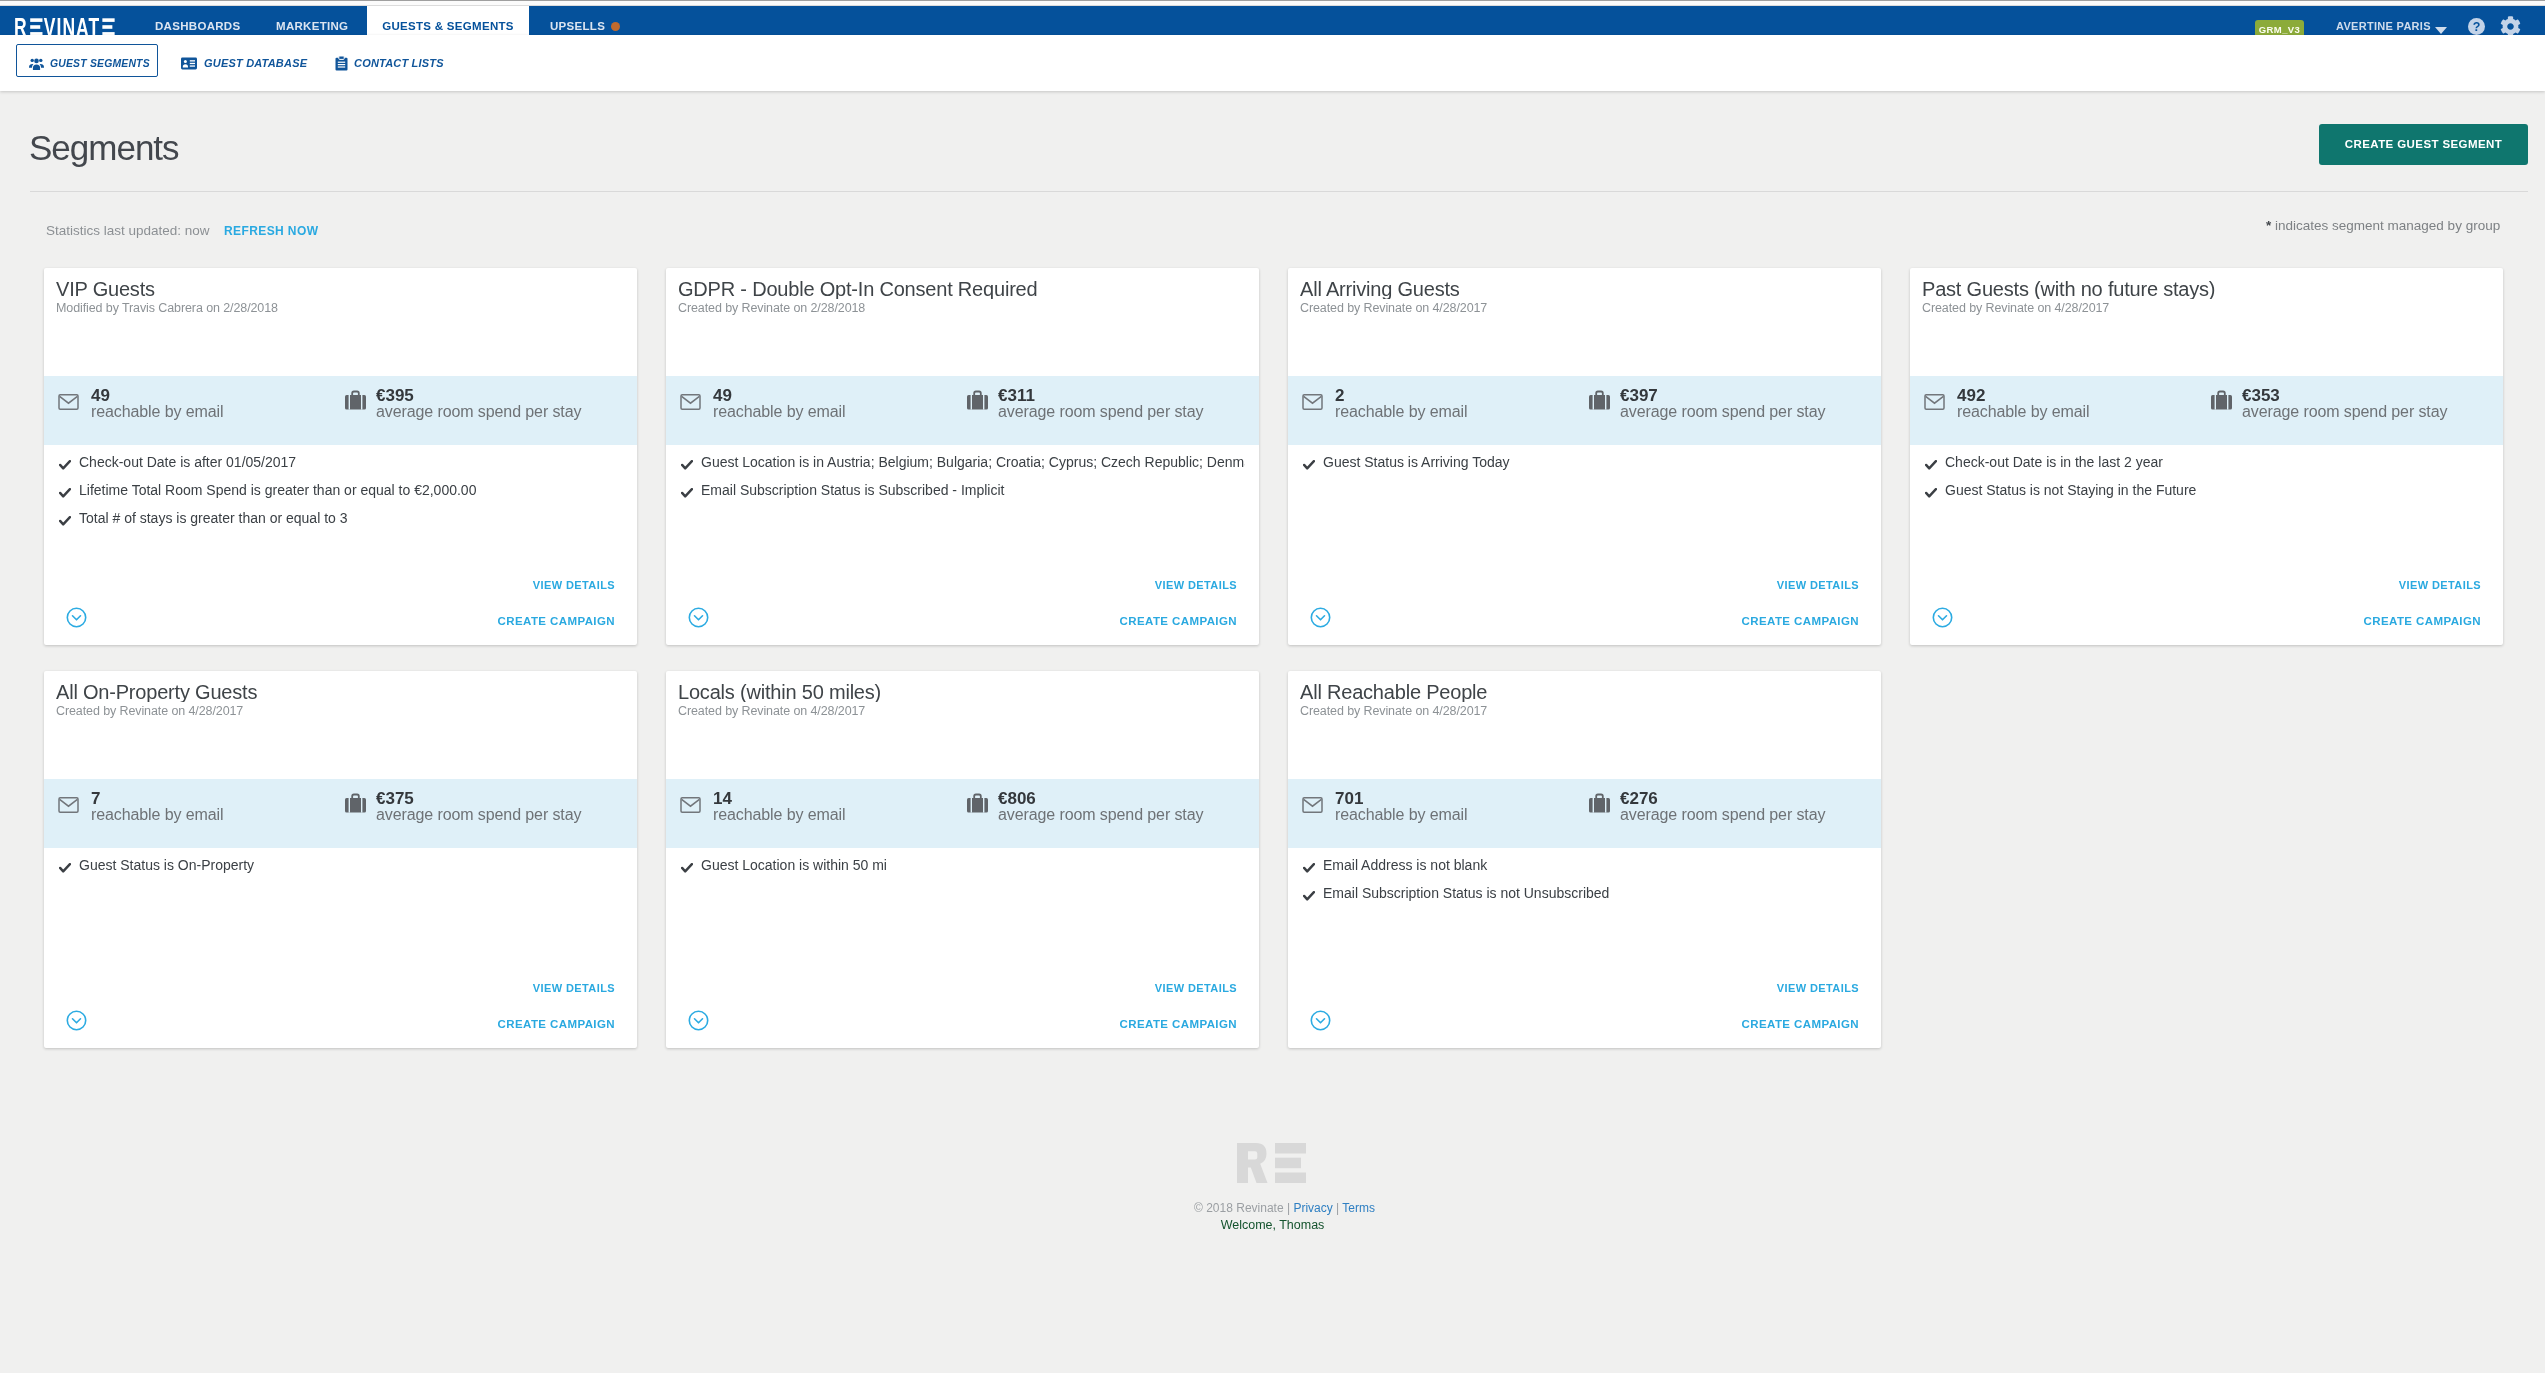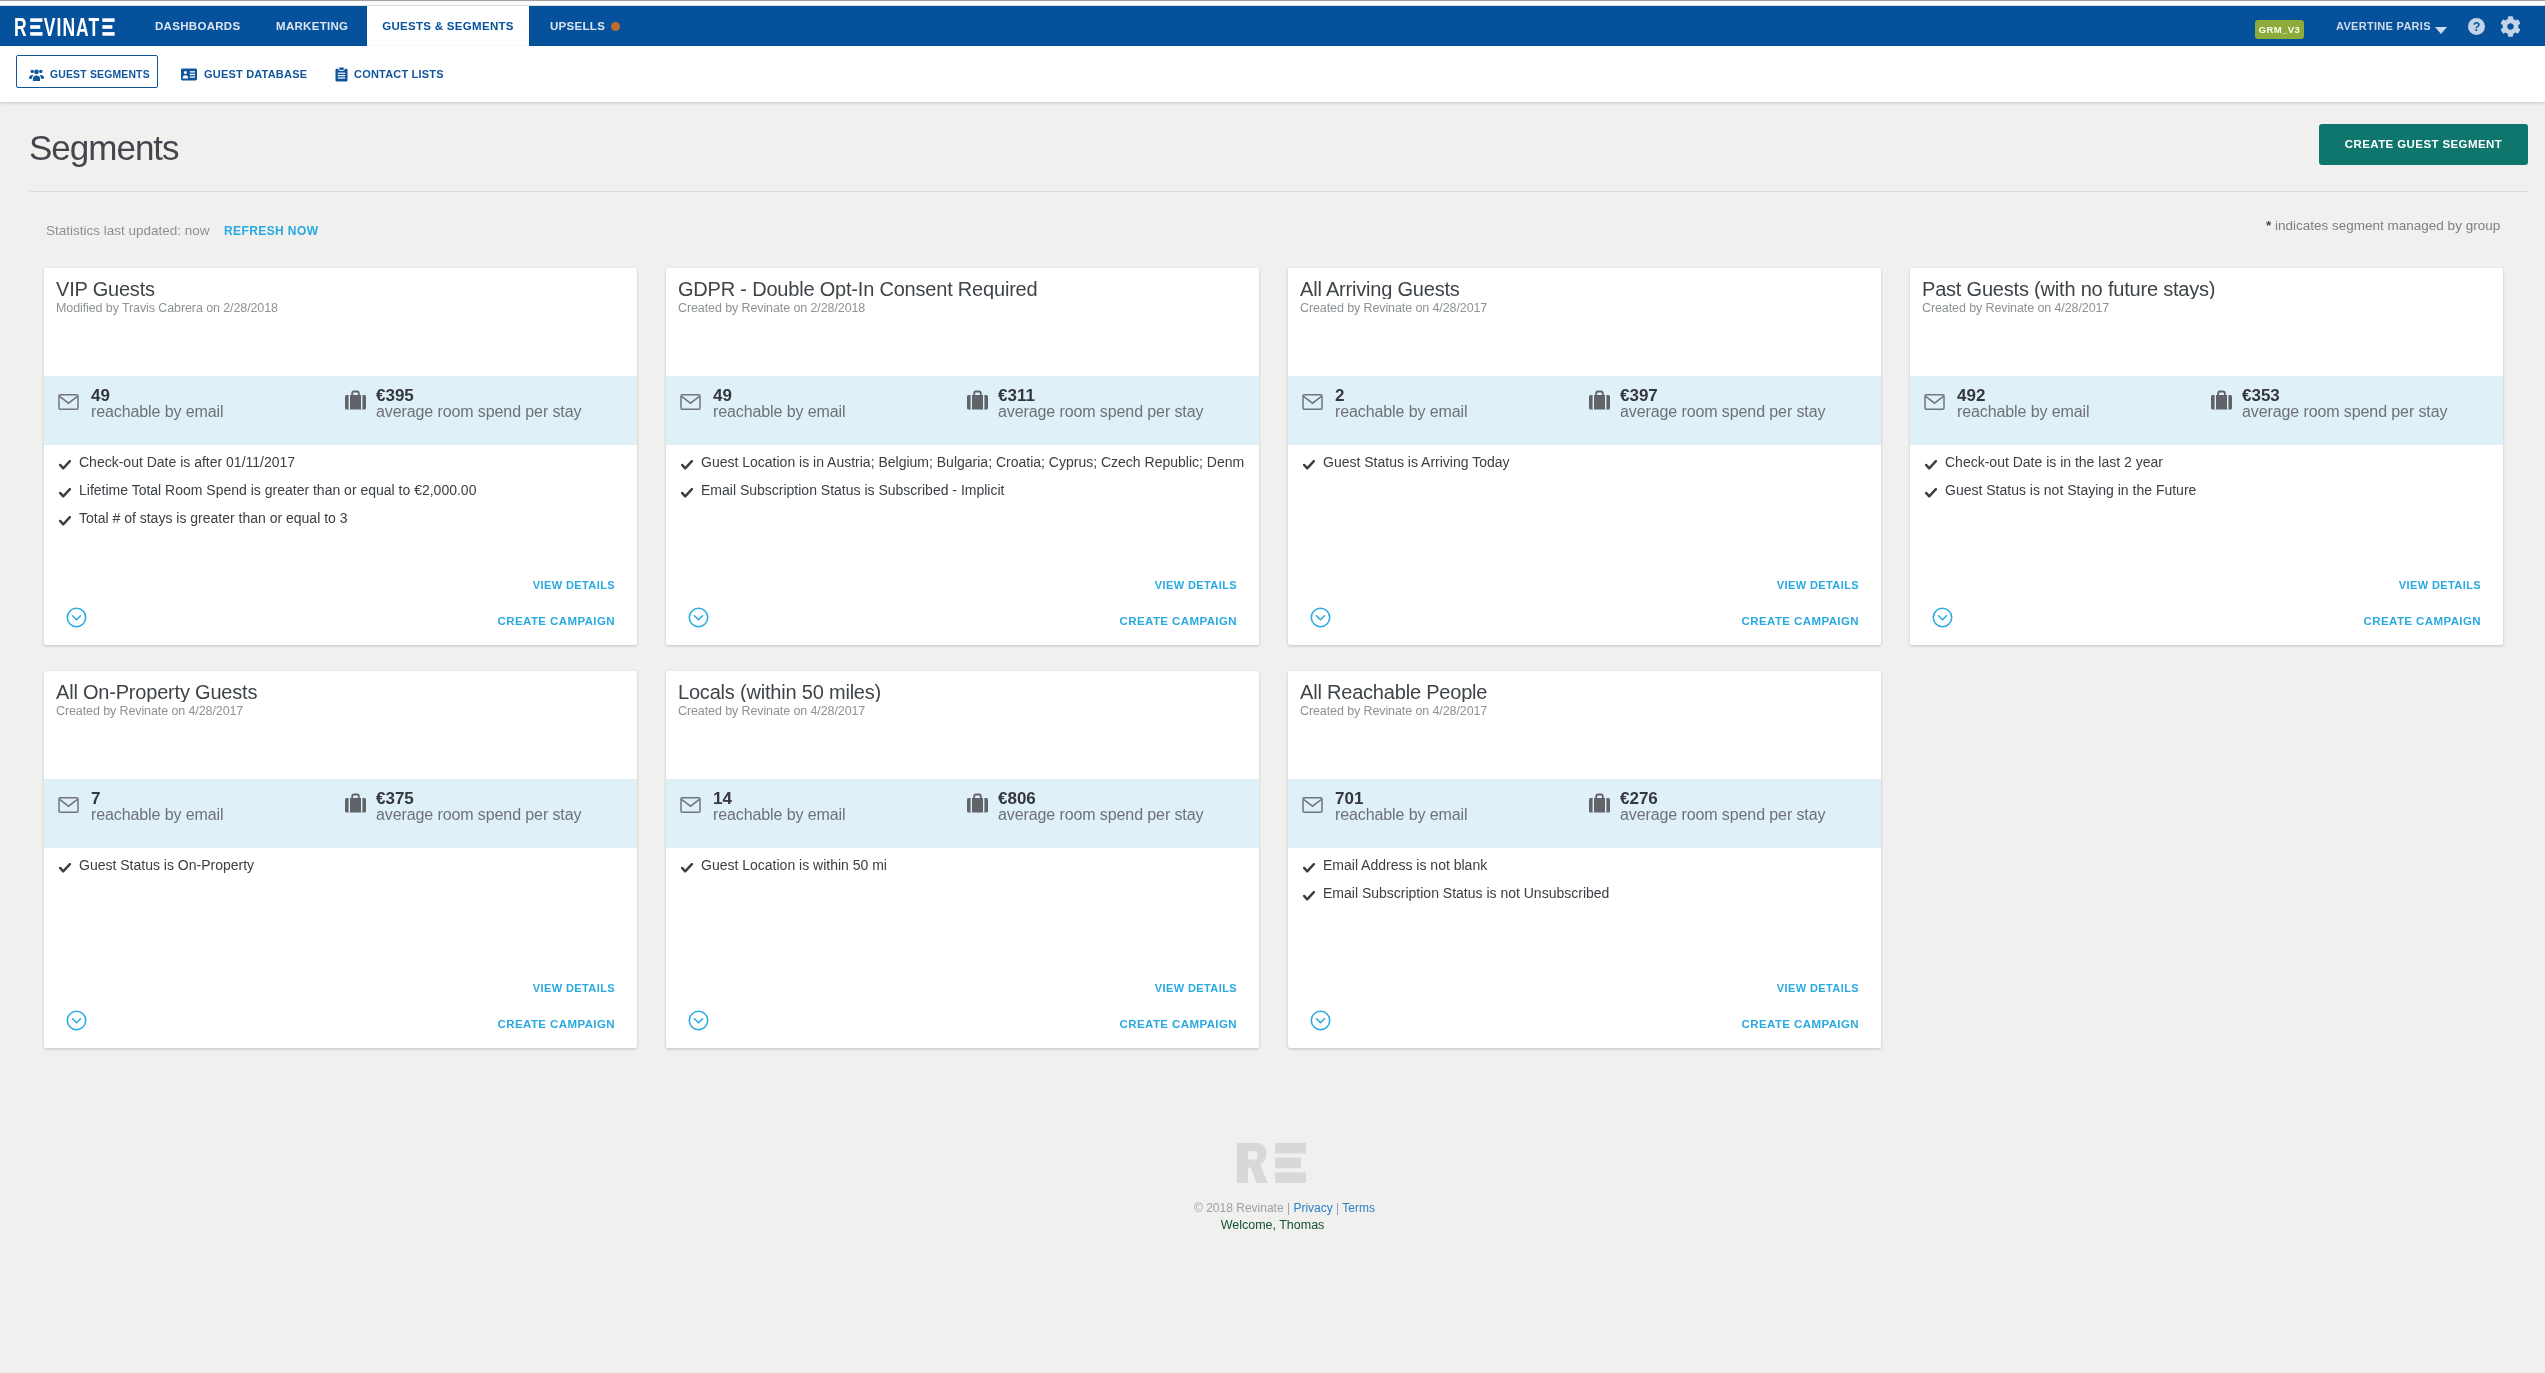--- a/index.html
+++ b/index.html
@@ -12,21 +12,21 @@
 .ni-dash{left:155px;}
 .ni-mkt{left:276px;}
 .tab{position:absolute;left:367px;top:0;width:162px;height:40px;background:#fff;text-align:center;line-height:40px;color:#05519b;font-size:11.5px;font-weight:700;letter-spacing:0.3px;}
 .ni-ups{left:550px;}
 .dot{display:inline-block;width:9px;height:9px;border-radius:50%;background:#c06a2d;margin-left:6px;vertical-align:-1px;}
 .badge{position:absolute;left:2255px;top:14px;width:49px;height:19px;background:#8cab3a;border-radius:3px;color:#fdfdf2;font-size:9.5px;font-weight:700;letter-spacing:0.4px;text-align:center;line-height:19px;}
 .acct{position:absolute;left:2336px;top:0;height:24px;line-height:40px;color:#cfdcec;font-size:11px;font-weight:700;letter-spacing:0.3px;}
 .caret{position:absolute;left:2435px;top:21px;width:0;height:0;border-left:6px solid transparent;border-right:6px solid transparent;border-top:7px solid #cfdcec;}
 .qicon{position:absolute;left:2468px;top:12px;}
 .gear{position:absolute;left:2500px;top:10px;}
-.subnav{position:absolute;left:0;top:46px;width:100%;height:56px;background:#fff;box-shadow:0 1px 3px rgba(0,0,0,0.18);}
+.subnav{position:absolute;left:0;top:35px;width:100%;height:56px;background:#fff;box-shadow:0 1px 3px rgba(0,0,0,0.18);font-style:italic;}
 .sbtn{position:absolute;left:16px;top:9px;width:142px;height:33px;border:1.5px solid #10559a;border-radius:2px;}
 .sitem{position:absolute;top:0;height:56px;display:flex;align-items:center;color:#10559a;font-size:11px;font-weight:700;letter-spacing:0.2px;white-space:nowrap;}
 .si1{left:29px;}.si1 span{font-size:10.4px;}.si2{left:181px;}.si3{left:335px;}
 .si1 svg{margin-right:6px;}.si2 svg{margin-right:7px;}.si3 svg{margin-right:6px;}
 .h1{position:absolute;left:29px;top:129.5px;font-size:35px;font-weight:400;color:#43474d;letter-spacing:-1px;line-height:1;}
 .cgs{position:absolute;left:2319px;top:124px;width:209px;height:41px;background:#0f766e;border-radius:3px;color:#fff;font-size:11.5px;font-weight:700;letter-spacing:0.4px;text-align:center;line-height:41px;white-space:nowrap;}
 .hr{position:absolute;left:30px;top:191px;width:2498px;height:1px;background:#d9d9d9;}
 .statline{position:absolute;left:46px;top:224px;font-size:13.5px;color:#8c9094;line-height:1;}
 .refresh{position:absolute;left:224px;top:225px;font-size:12px;font-weight:700;color:#29a9e1;letter-spacing:0.4px;line-height:1;}
 .note{position:absolute;left:2266px;top:219px;font-size:13.5px;color:#7d8184;line-height:1;white-space:nowrap;}
@@ -154,21 +154,21 @@
           <div class="sv sv2">
             <b>€395</b>
             <span>average room spend per stay</span>
           </div>
         </div>
         <div class="crits">
           <div class="critrow">
             <div class="ck"><svg class="i-chk" width="12" height="10" viewBox="0 0 12 10">
                 <path d="M1.1 4.9 L4.2 8.4 L10.9 1.1" fill="none" stroke="#3b3f44" stroke-width="2.4" stroke-linecap="round" stroke-linejoin="round"></path>
               </svg></div>
-            <div class="crit">Check-out Date is after 01/11/2017</div>
+            <div class="crit">Check-out Date is after 01/05/2017</div>
           </div>
           <div class="critrow">
             <div class="ck"><svg class="i-chk" width="12" height="10" viewBox="0 0 12 10">
                 <path d="M1.1 4.9 L4.2 8.4 L10.9 1.1" fill="none" stroke="#3b3f44" stroke-width="2.4" stroke-linecap="round" stroke-linejoin="round"></path>
               </svg></div>
             <div class="crit">Lifetime Total Room Spend is greater than or equal to €2,000.00</div>
           </div>
           <div class="critrow">
             <div class="ck"><svg class="i-chk" width="12" height="10" viewBox="0 0 12 10">
                 <path d="M1.1 4.9 L4.2 8.4 L10.9 1.1" fill="none" stroke="#3b3f44" stroke-width="2.4" stroke-linecap="round" stroke-linejoin="round"></path>

